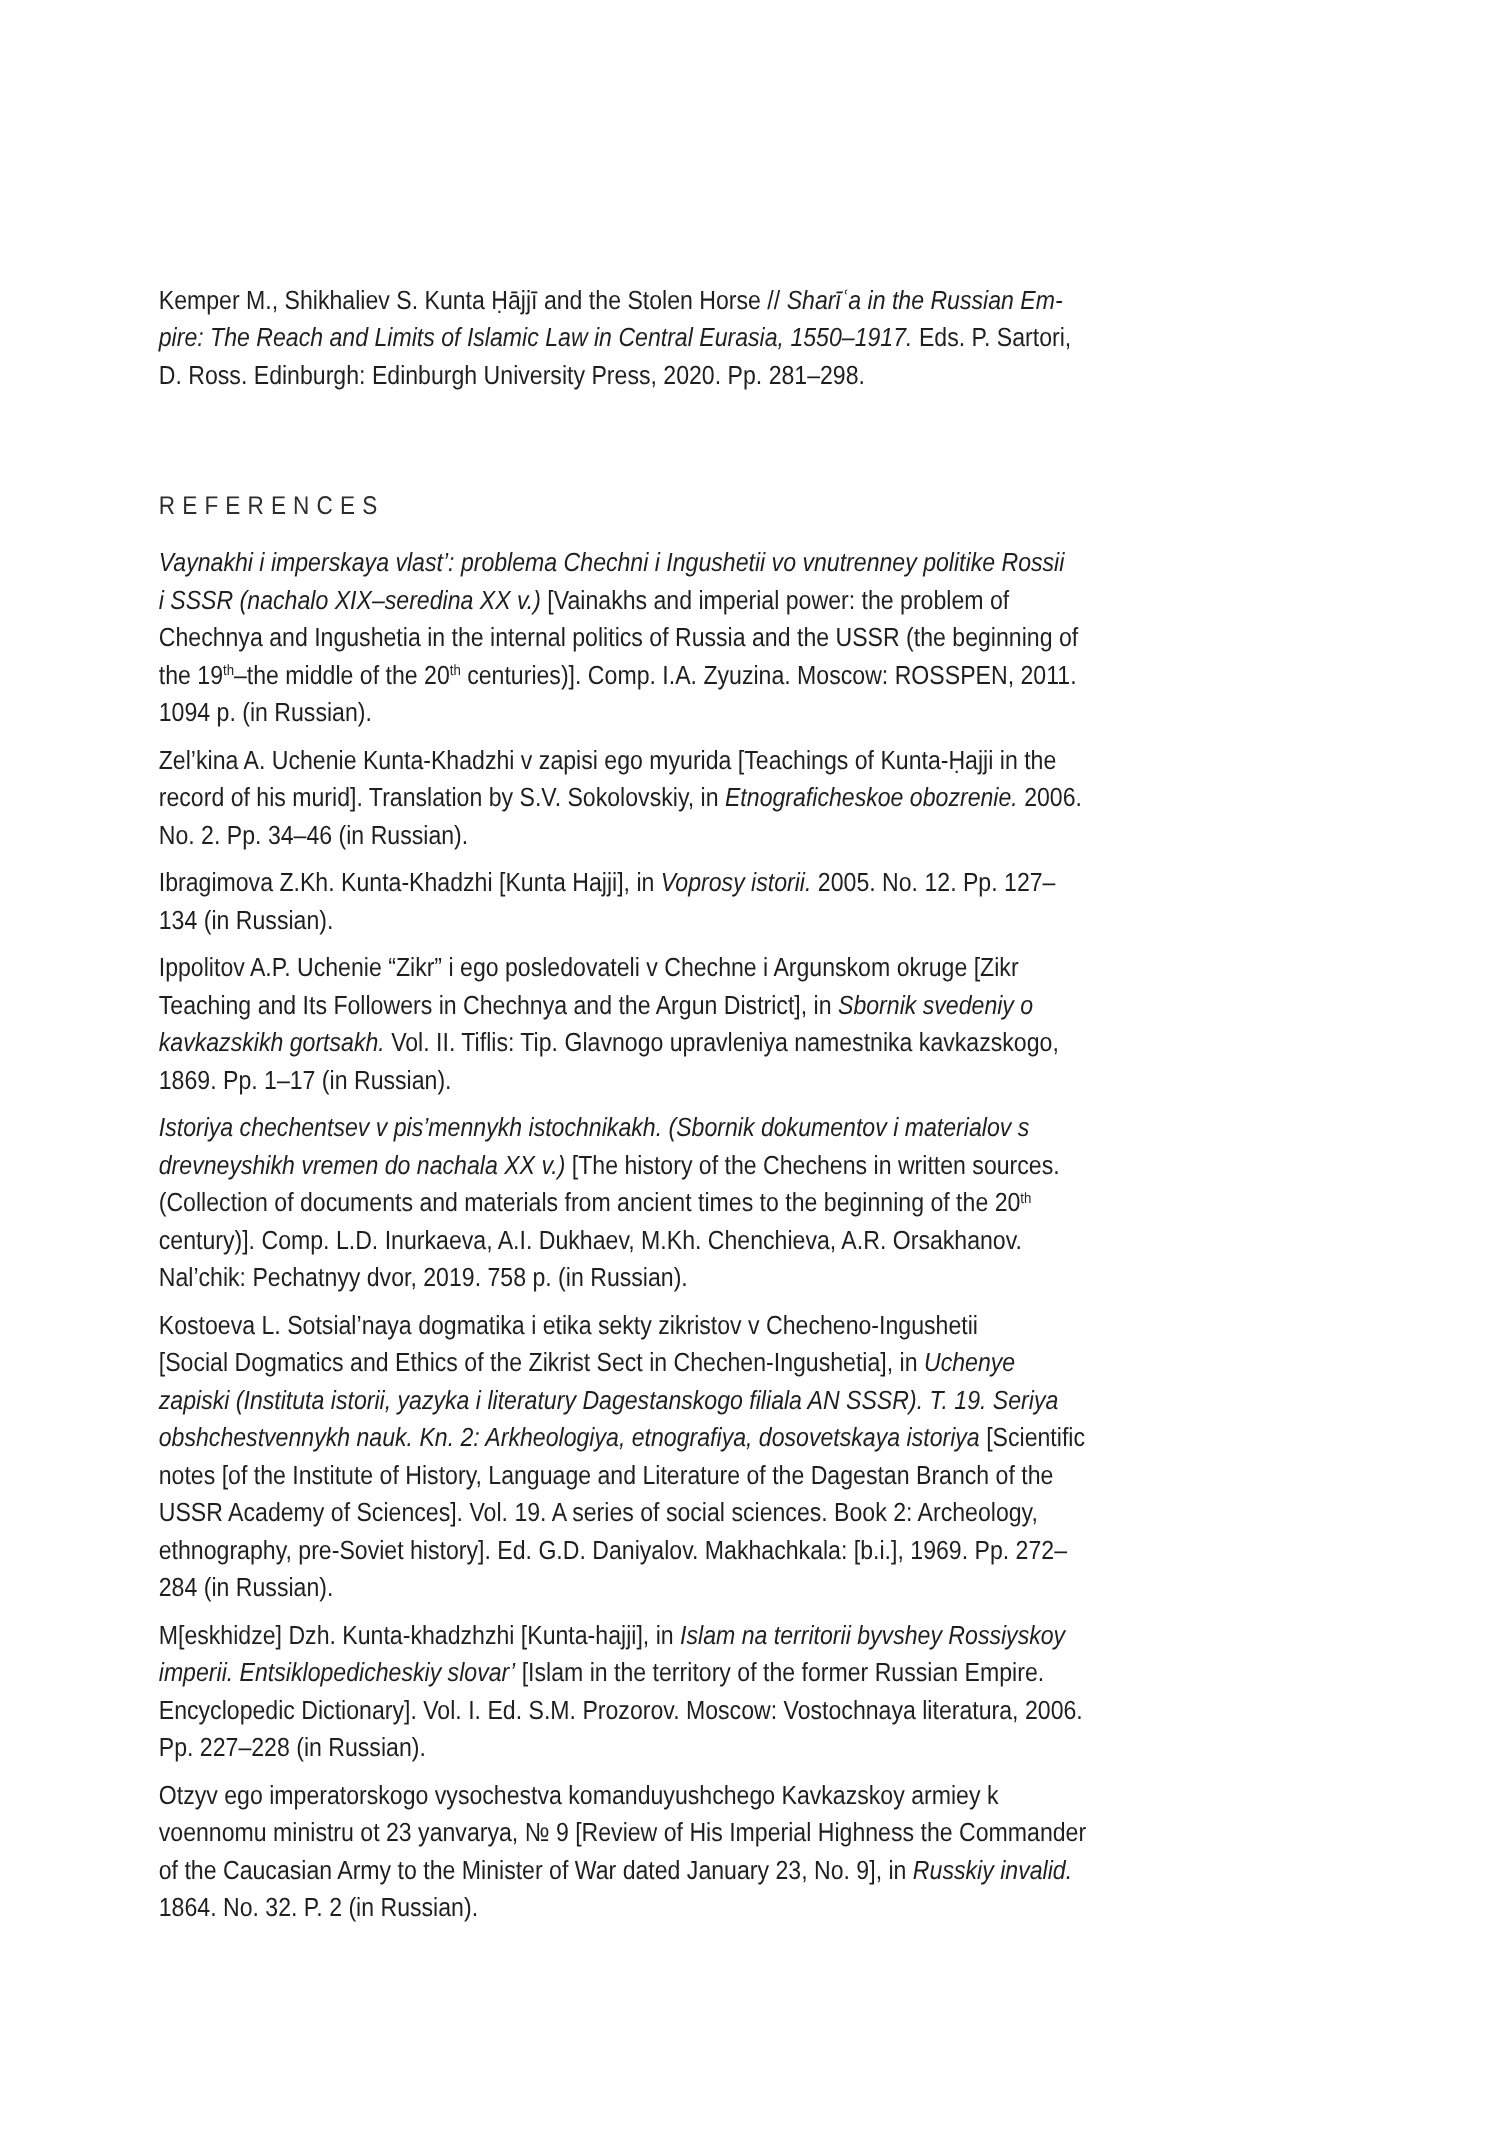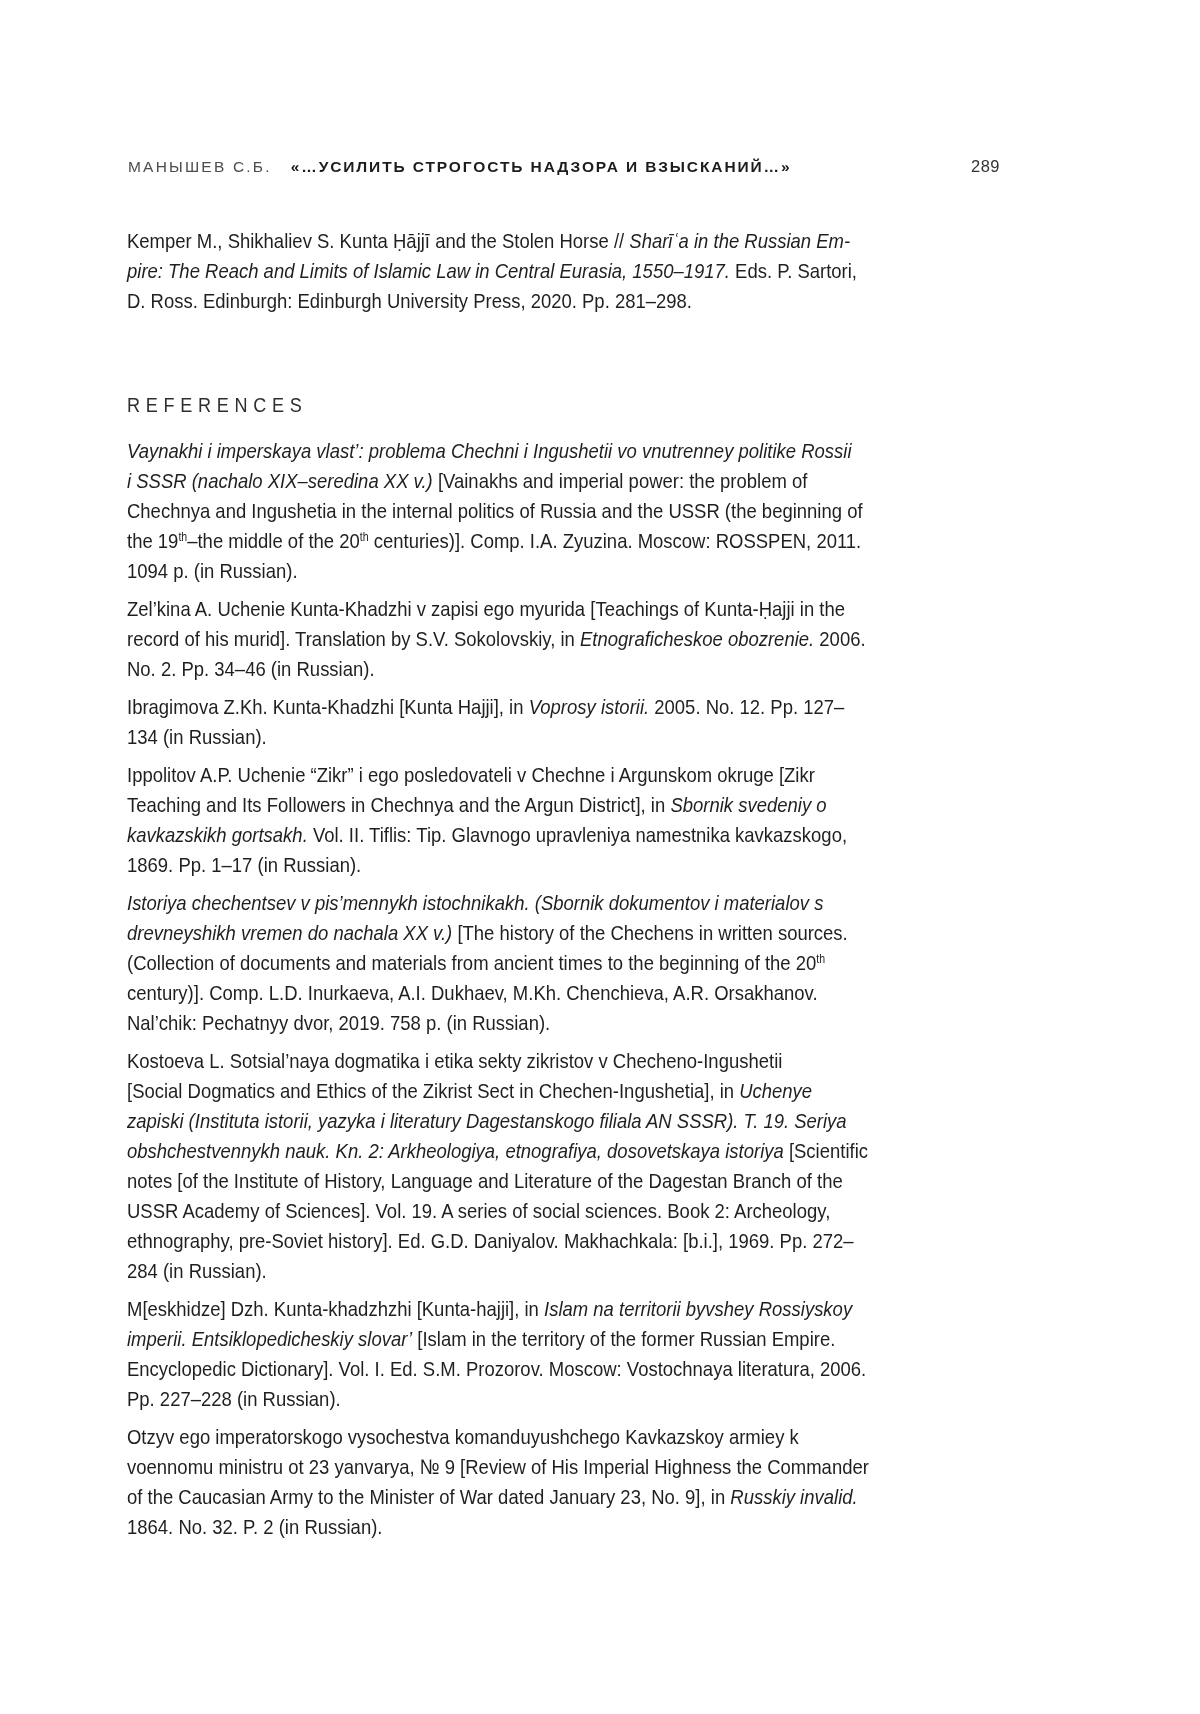--- a/index.html
+++ b/index.html
@@ -38,27 +38,20 @@
     font-size:20.5px; line-height:30px;
     letter-spacing:6.5px; font-weight:400; color:#2e2e2e;
   }
   .ref-entry { margin-bottom:8px; }
 </style>
 </head>
 <body>
 
 <div class="page">
 
-  <div class="running-header">
-    <div class="rh-left">
-      <span class="rh-author">МАНЫШЕВ С.Б.</span>
-      <span class="rh-title">«…УСИЛИТЬ СТРОГОСТЬ НАДЗОРА И ВЗЫСКАНИЙ…»</span>
-    </div>
-    <span class="rh-page">289</span>
-  </div>
 
   <div class="text-block">
     <div class="lead">
         <div class="line"><span>Kemper M., Shikhaliev S. Kunta Ḥājjī and the Stolen Horse // </span><i>Sharīʿa in the Russian Em-</i></div>
         <div class="line"><i>pire: The Reach and Limits of Islamic Law in Central Eurasia, 1550–1917.</i><span> Eds. P. Sartori,</span></div>
         <div class="line"><span>D. Ross. Edinburgh: Edinburgh University Press, 2020. Pp. 281–298.</span></div>
       </div>
 
     <div class="refs-heading">REFERENCES</div>
 

